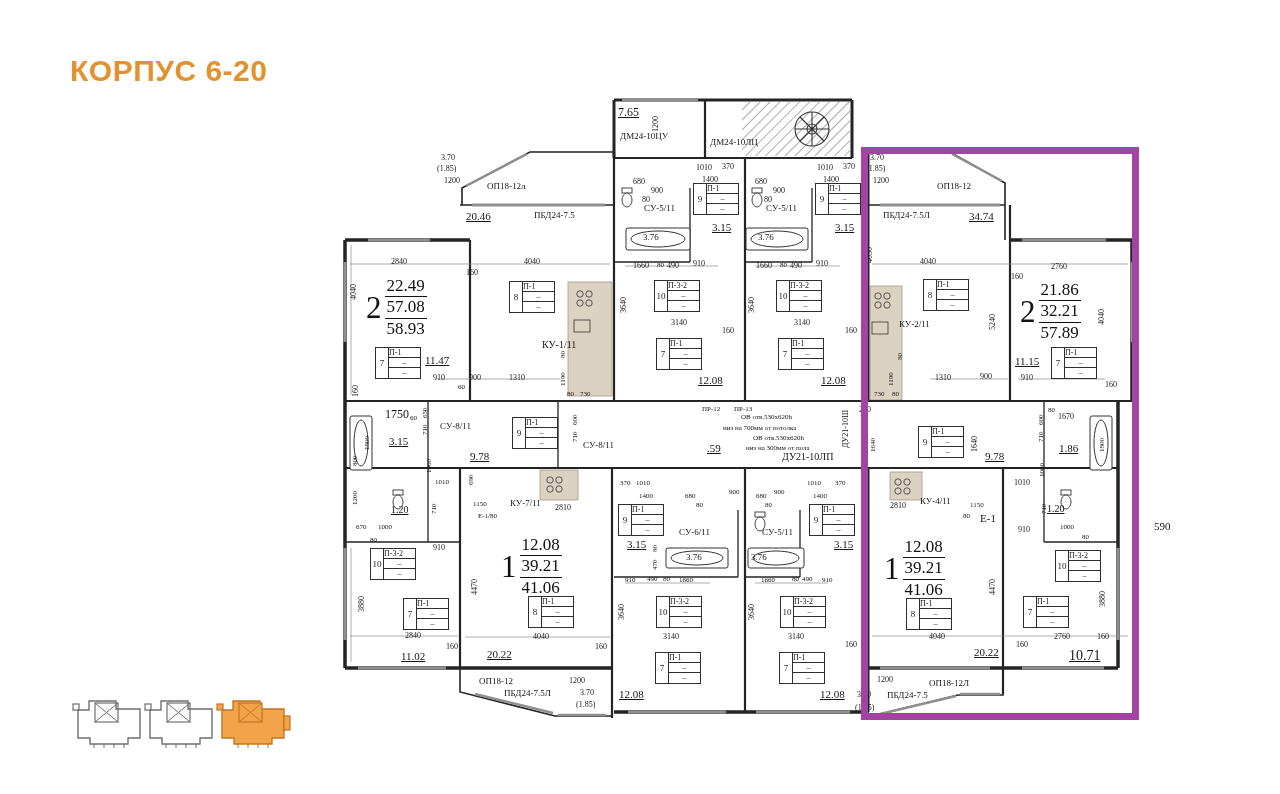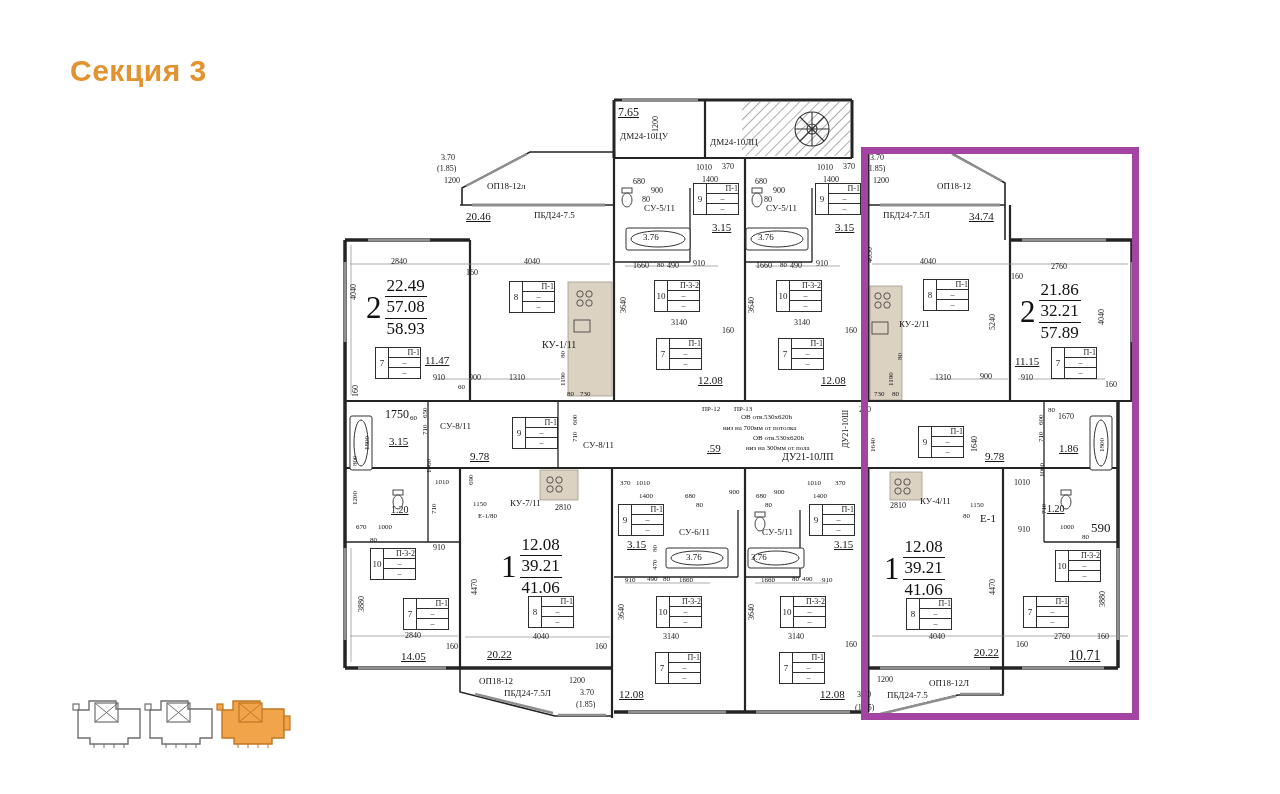--- a/index.html
+++ b/index.html
@@ -16,42 +16,42 @@
   #plan-svg{position:absolute;left:0;top:0;pointer-events:none}
   #key-plan{position:absolute;left:70px;top:684px}
   .label-layer{position:absolute;left:0;top:0;width:1280px;height:794px;pointer-events:none}
   .plabel{position:absolute;white-space:nowrap;line-height:1;color:#161616}
   .plabel.u{text-decoration:underline}
   .plabel.rot{transform:rotate(-90deg);transform-origin:left top}
   .ftable{position:absolute;width:46px;background:#fff;border:1px solid #2e2e2e;
           display:grid;grid-template-columns:13px 1fr;font-size:8px;color:#222}
   .ftable .num{grid-row:span 3;border-right:1px solid #2e2e2e;display:flex;
           align-items:center;justify-content:center;font-size:9px}
-  .ftable .tt{border-bottom:1px solid #2e2e2e;text-align:right;height:10px;line-height:10px}
+  .ftable .tt{border-bottom:1px solid #2e2e2e;text-align:left;height:10px;line-height:10px}
   .ftable .dash{border-bottom:1px solid #2e2e2e;text-align:center;height:10px;line-height:9px}
   .ftable .dash:last-child{border-bottom:none}
   .apt-card{position:absolute;display:flex;align-items:center;gap:3px;color:#111}
   .apt-card .rooms{font-size:31px;line-height:1}
   .apt-card .areas{display:flex;flex-direction:column;font-size:17px;line-height:1.2;text-align:left}
   .apt-card .areas .a{padding:0 2px}
   .apt-card .areas .a.fb{border-bottom:1.6px solid #111}
   .highlight-box{position:absolute;left:861px;top:147px;width:278px;height:573px;
           border:7px solid var(--highlight)}
   .key-sec .ks-outline{fill:#fff;stroke:#6f6f6f;stroke-width:1.4}
   .key-sec .ks-stair,.key-sec .ks-bump{fill:none;stroke:#6f6f6f;stroke-width:1.2}
   .key-sec .ks-x,.key-sec .ks-ticks{fill:none;stroke:#6f6f6f;stroke-width:1}
   .key-sec.hl .ks-outline{fill:var(--key_orange);stroke:var(--key_orange_stroke)}
   .key-sec.hl .ks-stair,.key-sec.hl .ks-bump{fill:var(--key_orange);stroke:var(--key_orange_stroke)}
   .key-sec.hl .ks-x,.key-sec.hl .ks-ticks{stroke:var(--key_orange_stroke)}
 </style>
 </head>
 <body>
 
 <div class="title-block">
-  <div>Секция 3</div>
+  <div>КОРПУС 6-20</div>
 </div>
 
 <svg id="plan-svg" width="1280" height="794">
   <defs>
     <pattern id="hatch" width="7" height="7" patternTransform="rotate(45)" patternUnits="userSpaceOnUse">
       <line x1="0" y1="0" x2="0" y2="7" stroke="#5a5a5a" stroke-width="1"></line>
     </pattern>
   </defs>
 
   <g fill="#dcd2c2" stroke="#a29a8c" stroke-width="0.8">
@@ -265,21 +265,21 @@
     <div class="plabel rot" style="left: 1039px; top: 477px; font-size: 7px;">1060</div>
     <div class="plabel rot" style="left: 1041px; top: 514px; font-size: 7px;">710</div>
     <div class="plabel u" style="left: 1047px; top: 504px; font-size: 10px;">1.20</div>
     <div class="plabel" style="left: 920px; top: 497px; font-size: 9px;">КУ-4/11</div>
     <div class="plabel" style="left: 890px; top: 502px; font-size: 8px;">2810</div>
     <div class="plabel" style="left: 970px; top: 502px; font-size: 7px;">1150</div>
     <div class="plabel" style="left: 963px; top: 513px; font-size: 7px;">80</div>
     <div class="plabel" style="left: 980px; top: 513px; font-size: 11px;">Е-1</div>
     <div class="plabel" style="left: 1018px; top: 526px; font-size: 8px;">910</div>
     <div class="plabel" style="left: 1060px; top: 524px; font-size: 7px;">1000</div>
-    <div class="plabel" style="left: 1091px; top: 521px; font-size: 13px;">590</div>
+    <div class="plabel" style="left: 1154px; top: 521px; font-size: 11px;">590</div>
     <div class="plabel" style="left: 1082px; top: 534px; font-size: 7px;">80</div>
     <div class="plabel" style="left: 620px; top: 480px; font-size: 7px;">370</div>
     <div class="plabel" style="left: 636px; top: 480px; font-size: 7px;">1010</div>
     <div class="plabel" style="left: 639px; top: 493px; font-size: 7px;">1400</div>
     <div class="plabel" style="left: 685px; top: 493px; font-size: 7px;">680</div>
     <div class="plabel" style="left: 729px; top: 489px; font-size: 7px;">900</div>
     <div class="plabel" style="left: 696px; top: 502px; font-size: 7px;">80</div>
     <div class="plabel" style="left: 679px; top: 528px; font-size: 9px;">СУ-6/11</div>
     <div class="plabel u" style="left: 627px; top: 539px; font-size: 11px;">3.15</div>
     <div class="plabel" style="left: 686px; top: 553px; font-size: 9px;">3.76</div>
@@ -305,21 +305,21 @@
     <div class="plabel" style="left: 792px; top: 576px; font-size: 7px;">80</div>
     <div class="plabel" style="left: 802px; top: 576px; font-size: 7px;">490</div>
     <div class="plabel" style="left: 822px; top: 577px; font-size: 7px;">910</div>
     <div class="plabel" style="left: 788px; top: 633px; font-size: 8px;">3140</div>
     <div class="plabel rot" style="left: 748px; top: 620px; font-size: 8px;">3640</div>
     <div class="plabel" style="left: 845px; top: 641px; font-size: 8px;">160</div>
     <div class="plabel u" style="left: 820px; top: 689px; font-size: 11px;">12.08</div>
     <div class="plabel" style="left: 433px; top: 544px; font-size: 8px;">910</div>
     <div class="plabel rot" style="left: 358px; top: 612px; font-size: 8px;">3880</div>
     <div class="plabel" style="left: 405px; top: 632px; font-size: 8px;">2840</div>
-    <div class="plabel u" style="left: 401px; top: 651px; font-size: 11px;">14.05</div>
+    <div class="plabel u" style="left: 401px; top: 651px; font-size: 11px;">11.02</div>
     <div class="plabel rot" style="left: 471px; top: 595px; font-size: 8px;">4470</div>
     <div class="plabel" style="left: 533px; top: 633px; font-size: 8px;">4040</div>
     <div class="plabel" style="left: 446px; top: 643px; font-size: 8px;">160</div>
     <div class="plabel" style="left: 595px; top: 643px; font-size: 8px;">160</div>
     <div class="plabel u" style="left: 487px; top: 649px; font-size: 11px;">20.22</div>
     <div class="plabel" style="left: 479px; top: 677px; font-size: 9px;">ОП18-12</div>
     <div class="plabel" style="left: 504px; top: 689px; font-size: 9px;">ПБД24-7.5Л</div>
     <div class="plabel" style="left: 569px; top: 677px; font-size: 8px;">1200</div>
     <div class="plabel" style="left: 580px; top: 689px; font-size: 8px;">3.70</div>
     <div class="plabel" style="left: 576px; top: 701px; font-size: 8px;">(1.85)</div>

